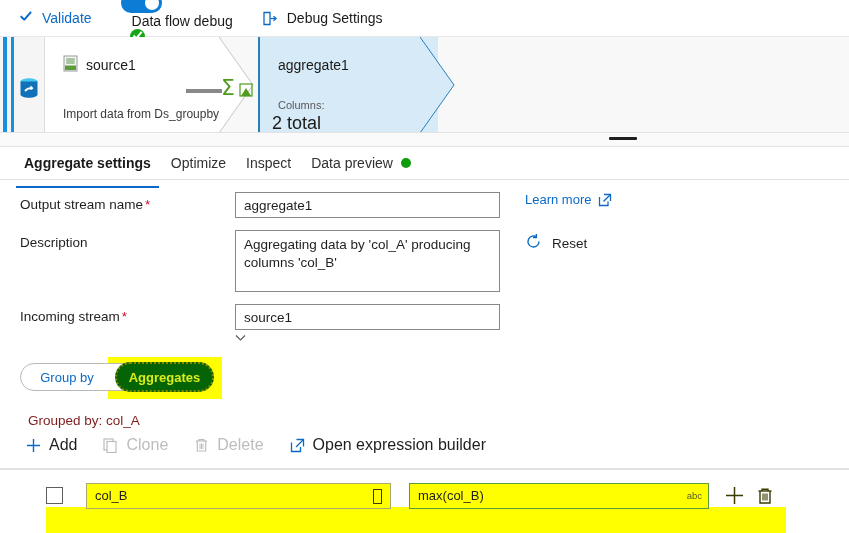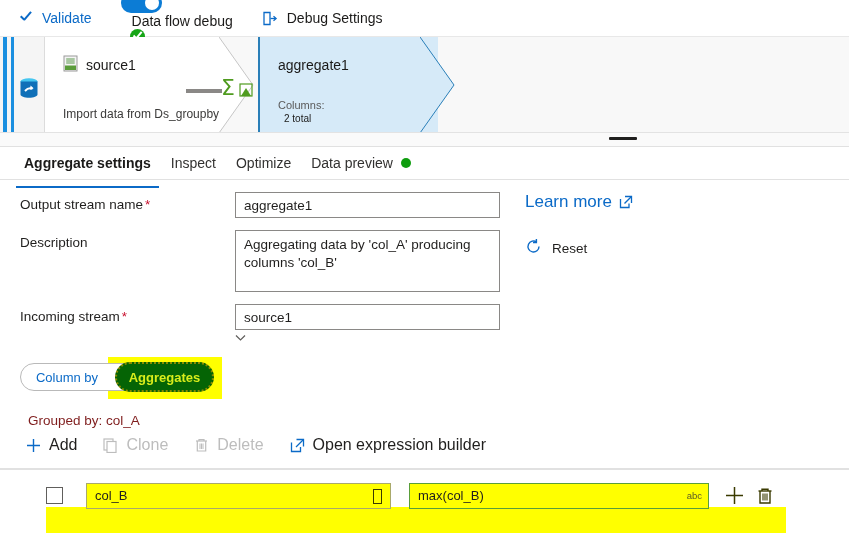--- a/index.html
+++ b/index.html
@@ -103,21 +103,21 @@
     position: absolute; left: 186px; top: 52px; width: 36px; height: 4px;
     background: #8a8886;
   }
   .node-agg-icon { position: absolute; left: 221px; top: 38px; }
   .node-agg {
     position: absolute; left: 258px; top: 0; width: 180px; height: 100%;
     background: #d6eaf8; border-left: 2px solid #2a7fb8;
   }
   .agg-title { position: absolute; left: 18px; top: 20px; font-size: 14px; color: #1b1a19; }
   .agg-cols-label { position: absolute; left: 18px; top: 62px; font-size: 11px; color: #5a5a5a; }
-  .agg-cols-value { position: absolute; left: 24px; top: 76px; font-size: 10px; color: #1b1a19; }
+  .agg-cols-value { position: absolute; left: 12px; top: 76px; font-size: 18px; color: #1b1a19; }
   .agg-chevron { position: absolute; left: 420px; top: 0; }
 
   
   #splitter {
     height: 14px; background: #fafafa; position: relative;
     border-bottom: 1px solid #e1e1e1;
   }
   #splitter .handle {
     position: absolute; left: 609px; top: 4px; width: 28px; height: 3px;
     background: #201f1e; border-radius: 1px;
@@ -160,21 +160,21 @@
   }
   .fselect-wrap { position: relative; width: 265px; }
   .fselect {
     width: 265px; height: 26px; border: 1px solid #8a8886; background: #fff;
     font-size: 13.5px; padding: 0 8px; display: flex; align-items: center;
     color: #201f1e; cursor: pointer;
   }
 
   .side-links { position: absolute; left: 525px; top: 12px; }
   .learn-more {
-    display: flex; align-items: center; color: #0b6ac7; font-size: 17px;
+    display: flex; align-items: center; color: #0b6ac7; font-size: 13px;
     cursor: pointer;
   }
   .learn-more .ext { margin-left: 7px; display: flex; }
   .reset-row {
     display: flex; align-items: center; margin-top: 26px; cursor: pointer;
   }
   .reset-row .rlabel { margin-left: 10px; font-size: 13.5px; color: #201f1e; }
 
   
   #segment-area { position: relative; padding-left: 20px; margin-top: 4px; height: 42px; }
@@ -338,24 +338,24 @@
 
 <div id="splitter">
   <span class="handle"></span>
 </div>
 
 <div id="tabs">
   <div class="tab active">
     <span>Aggregate settings</span>
   </div>
   <div class="tab">
+    <span>Optimize</span>
+  </div>
+  <div class="tab">
     <span>Inspect</span>
-  </div>
-  <div class="tab">
-    <span>Optimize</span>
   </div>
   <div class="tab">
     <span>Data preview</span>
     <span class="preview-dot"></span>
   </div>
 </div>
 
 <div id="form">
 
   <div class="frow">
@@ -406,21 +406,21 @@
       </span>
       <span class="rlabel">Reset</span>
     </div>
   </div>
 </div>
 
 <div id="segment-area">
   <span class="seg-highlight"></span>
   <div class="seg-control">
     <div class="seg-item seg-groupby">
-      <span>Column by</span>
+      <span>Group by</span>
     </div>
   </div>
   <div class="seg-aggregates">
     <span>Aggregates</span>
   </div>
 </div>
 
 <div class="grouped-by">Grouped by: col_A</div>
 
 <div id="actions">

